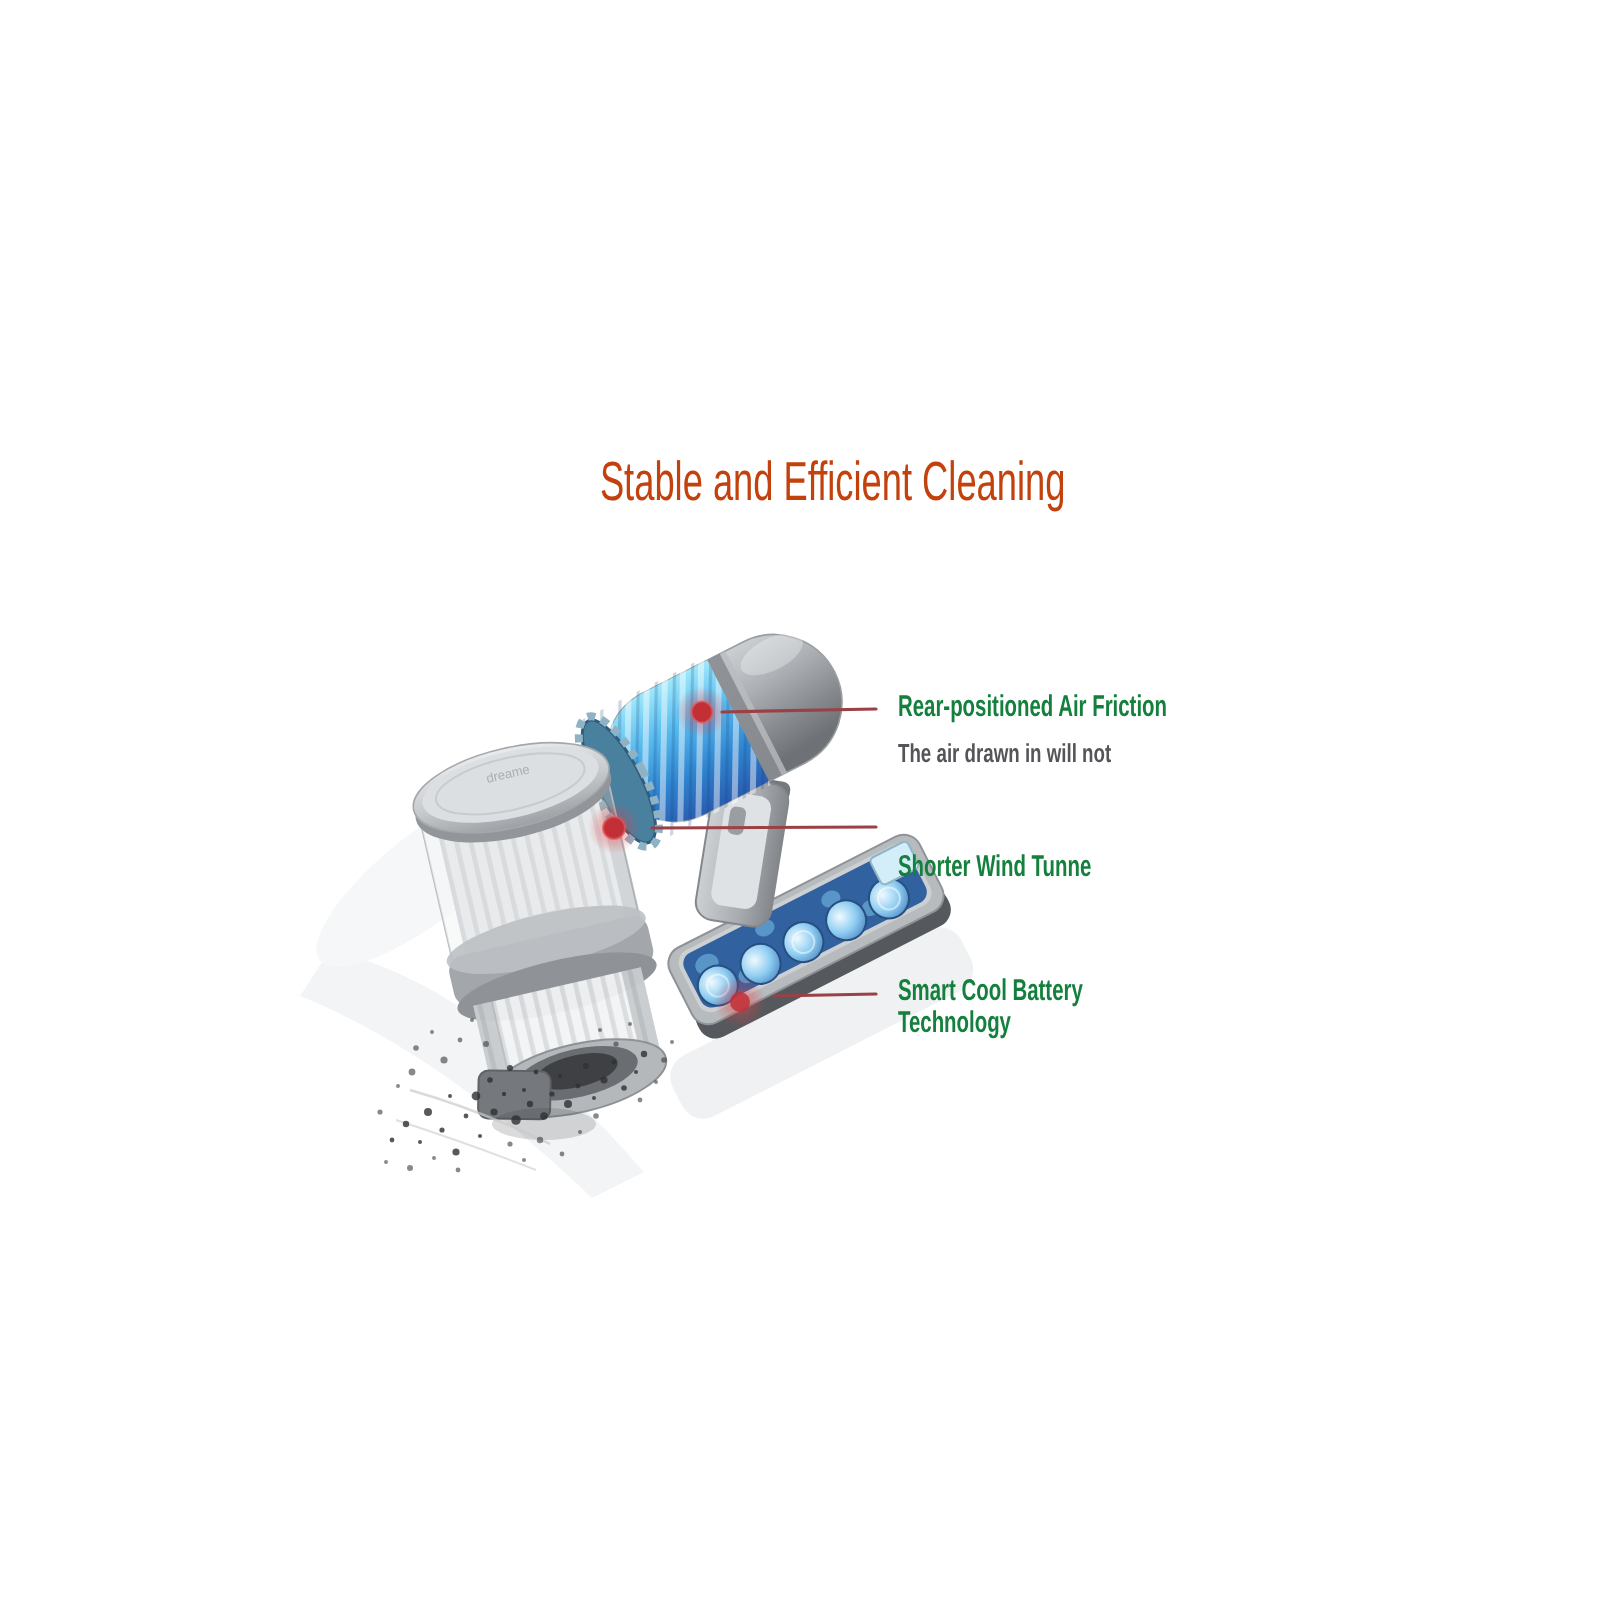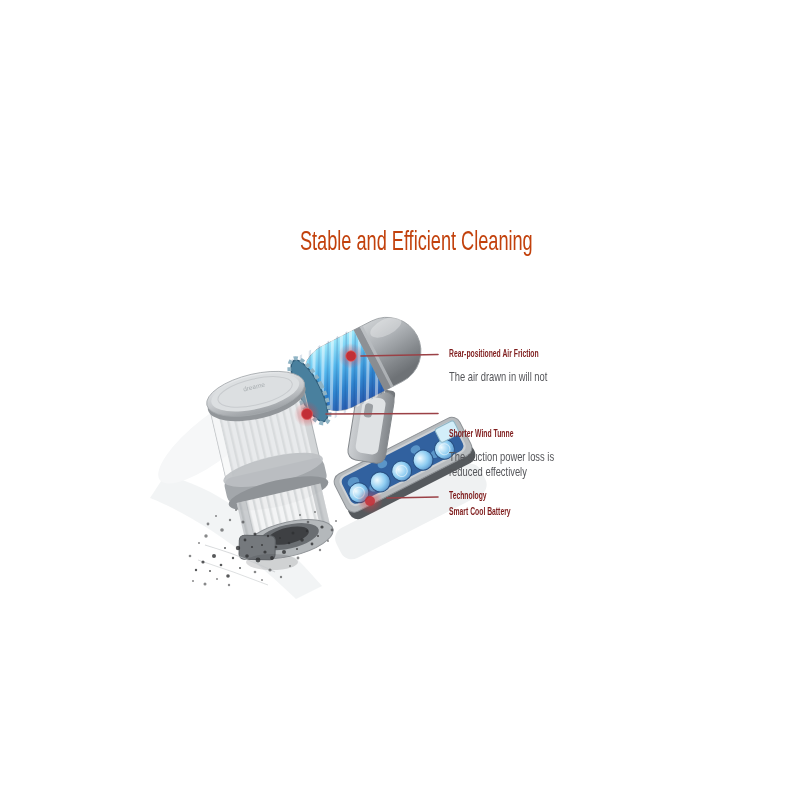--- a/index.html
+++ b/index.html
@@ -3,23 +3,23 @@
 <meta charset="utf-8">
 <style>
   html,body{margin:0;padding:0;background:#ffffff;}
   body{width:800px;height:800px;font-family:"Liberation Sans",sans-serif;}
   .page{position:relative;width:800px;height:800px;background:#ffffff;overflow:hidden;}
   svg.art{position:absolute;left:0;top:0;}
   .title{position:absolute;top:227px;left:16px;width:800px;text-align:center;
          color:#c2410c;font-weight:normal;font-size:27.5px;line-height:28px;}
   .cond{display:inline-block;transform:scaleX(.66);transform-origin:50% 50%;white-space:nowrap;}
   .ann{position:absolute;left:449px;width:230px;}
-  .h-line{font-weight:bold;font-size:10px;line-height:15.5px;color:#7f1d1d;}
+  .h-line{font-weight:bold;font-size:15px;line-height:15.5px;color:#15803d;}
   .b-line{font-size:13px;line-height:15px;color:#545559;}
-  .ann .body{margin-top:7px;}
+  .ann .body{margin-top:7px;font-weight:bold;}
   .condl{display:inline-block;transform:scaleX(.68);transform-origin:0 50%;white-space:nowrap;}
   .condb{display:inline-block;transform:scaleX(.72);transform-origin:0 50%;white-space:nowrap;}
 </style>
 </head>
 <body>
 
 <div class="page">
 
   <svg class="art" width="800" height="800" viewBox="0 0 800 800">
     <defs>
@@ -243,26 +243,22 @@
     </div>
     <div class="body">
       <div class="b-line"><span class="condb">The air drawn in will not</span></div>
     </div>
   </div>
 
   <div class="ann" style="top:426px">
     <div class="heading">
       <div class="h-line"><span class="condl">Shorter Wind Tunne</span></div>
     </div>
-    <div class="body">
-      <div class="b-line"><span class="condb">The suction power loss is</span></div>
-      <div class="b-line"><span class="condb">reduced effectively</span></div>
-    </div>
   </div>
 
   <div class="ann" style="top:488px">
     <div class="heading">
+      <div class="h-line"><span class="condl">Smart Cool Battery</span></div>
       <div class="h-line"><span class="condl">Technology</span></div>
-      <div class="h-line"><span class="condl">Smart Cool Battery</span></div>
     </div>
   </div>
 
 </div>
 
 </body></html>

